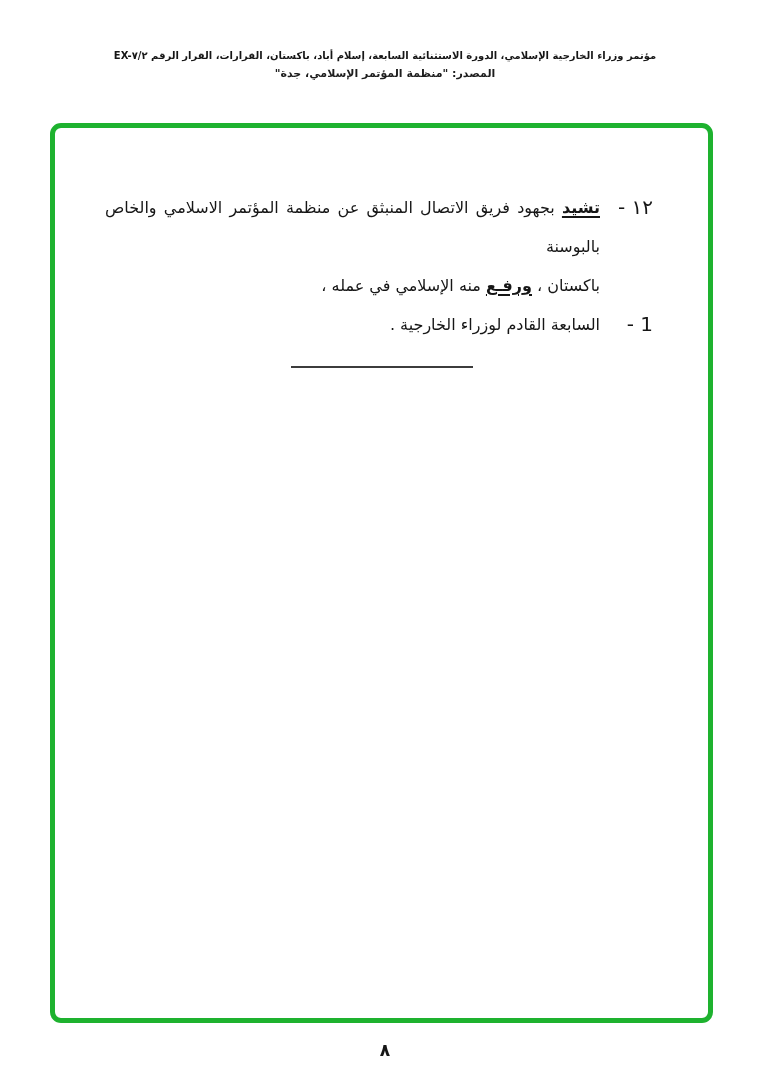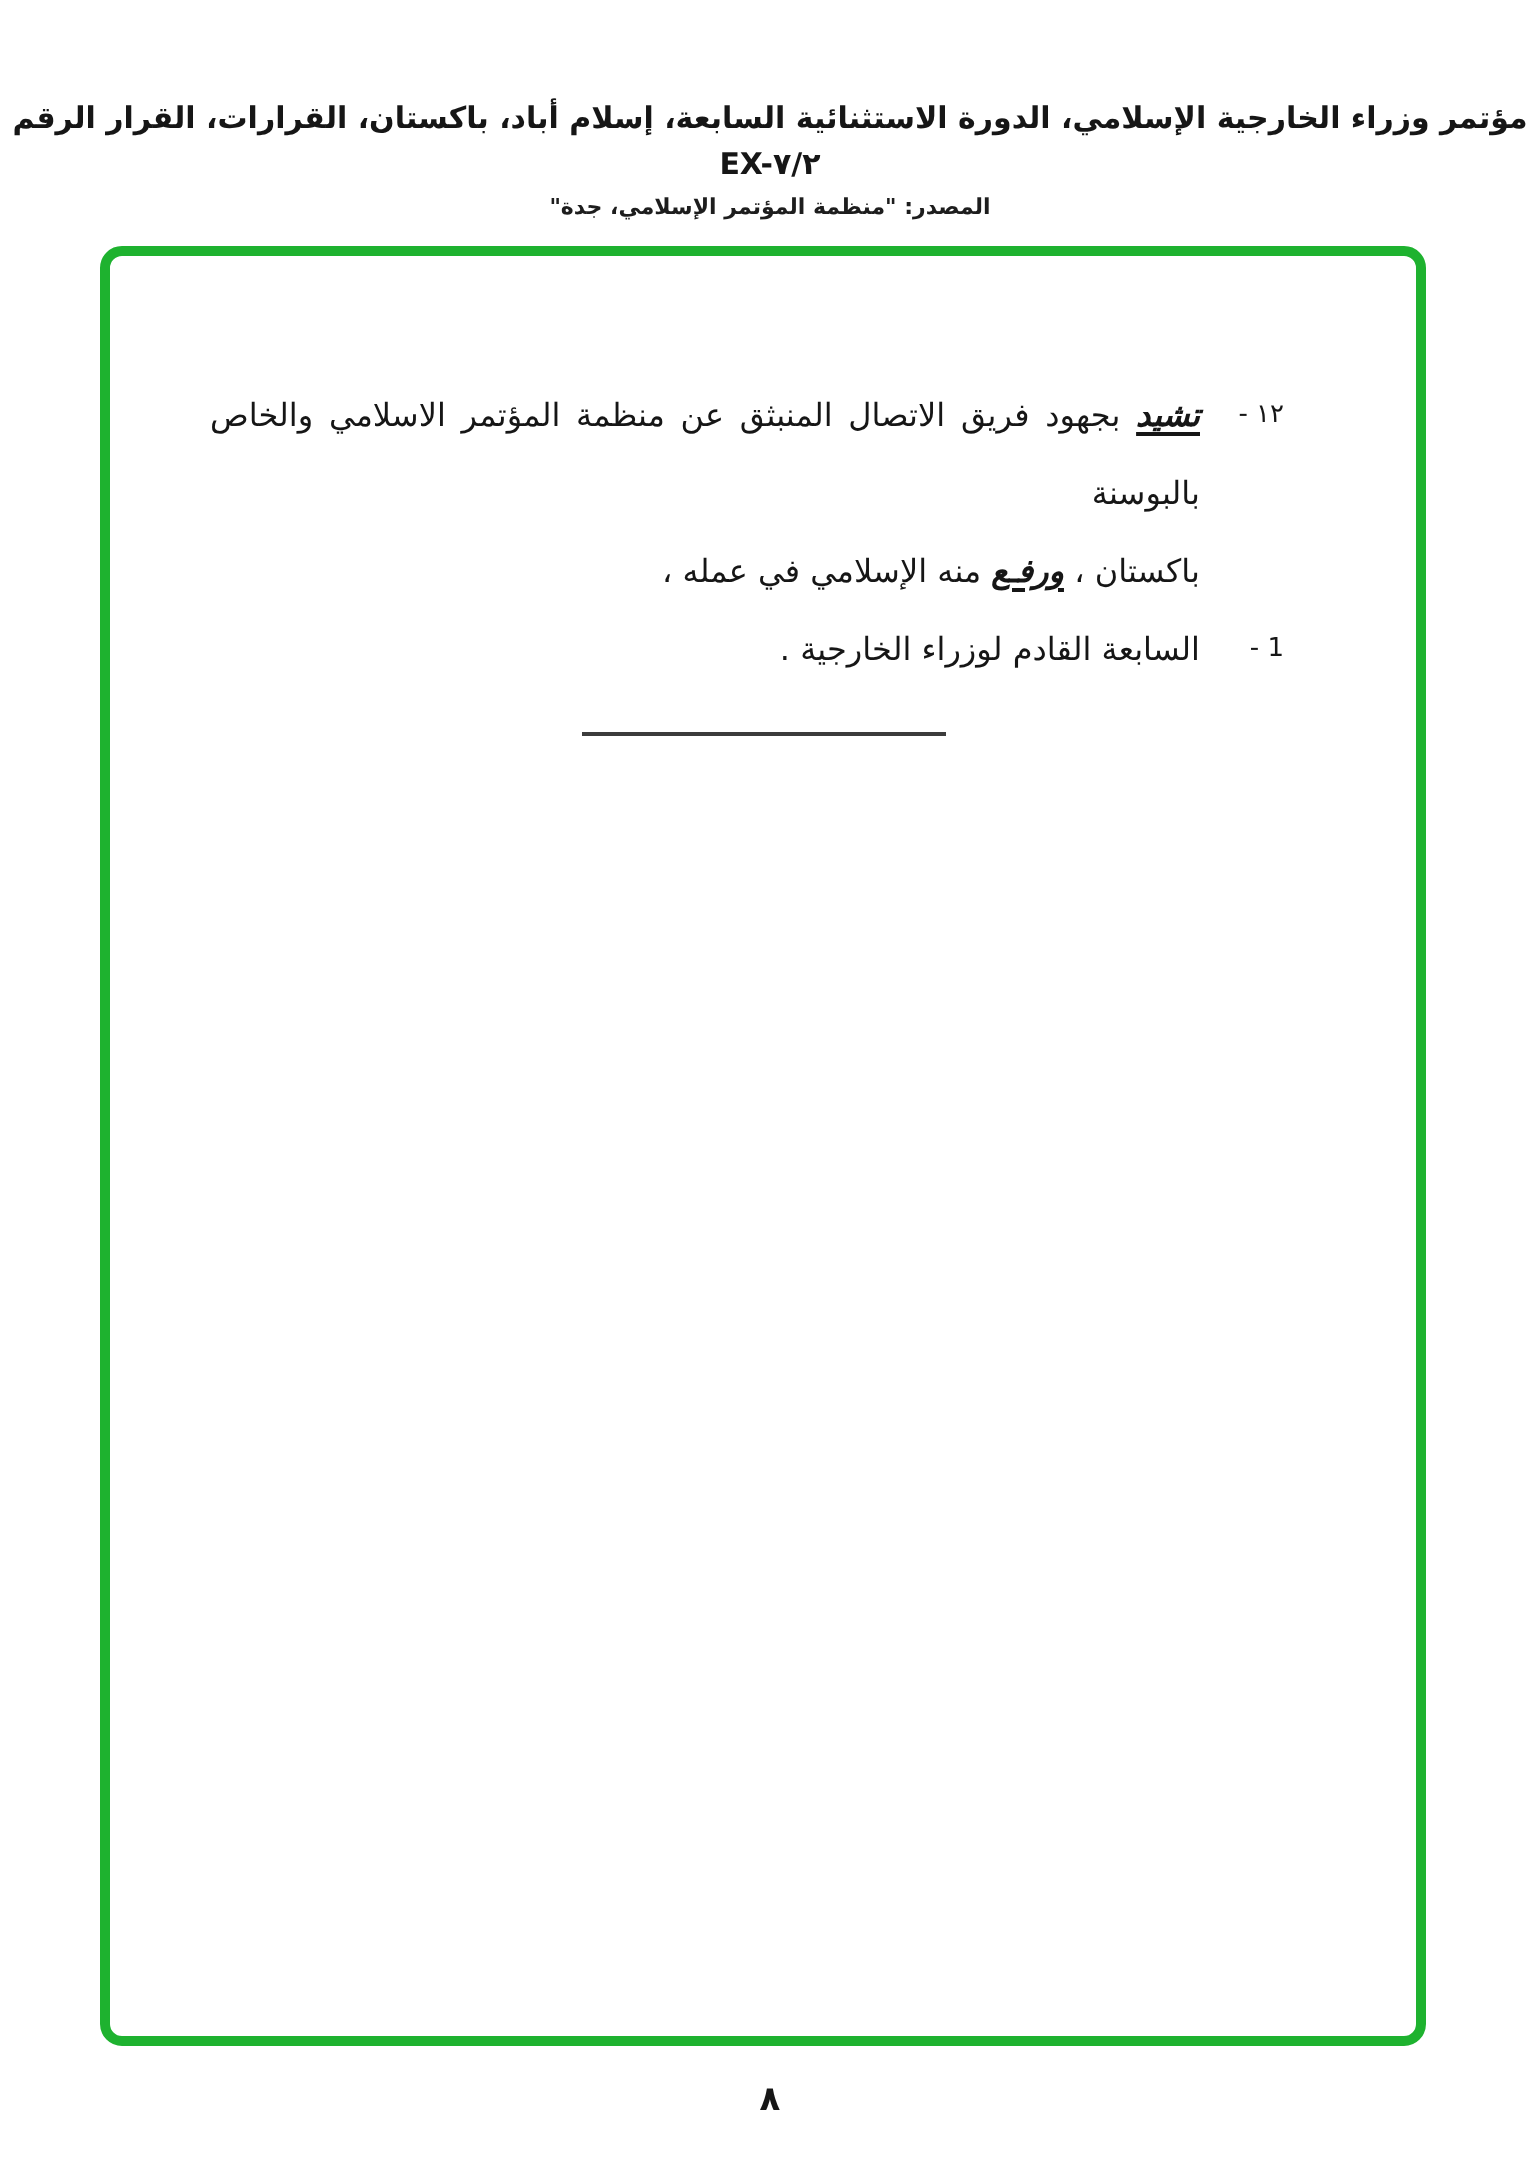--- a/index.html
+++ b/index.html
@@ -5,40 +5,40 @@
   html,body{margin:0;padding:0;}
   body{
     width:770px;height:1087px;background:#ffffff;
     font-family:"DejaVu Sans",sans-serif;color:#161616;
     overflow:hidden;
   }
   .page{position:relative;width:770px;height:1087px;direction:rtl;}
 
   
   .hdr{padding-top:48px;text-align:center;}
-  .hdr-l1{font-size:15px;font-weight:bold;letter-spacing:0;line-height:1.5;}
+  .hdr-l1{font-size:10px;font-weight:bold;letter-spacing:0;line-height:1.5;}
   .hdr-l2{font-size:11px;font-weight:bold;margin-top:4px;color:#1d1d1d;}
 
   
   .green-box{
     position:absolute;left:50px;top:123px;
     width:663px;height:900px;box-sizing:border-box;
     border:5px solid var(--green,#1eb22f);
     border-radius:11px;background:#ffffff;
   }
   .items{padding:60px 50px 0 50px;font-size:16px;line-height:39px;}
   .item{position:relative;padding-right:58px;}
   .item .num{
-    position:absolute;right:16px;top:0;
-    font-size:13px;white-space:nowrap;
+    position:absolute;right:5px;top:0;
+    font-size:20px;white-space:nowrap;
   }
   .line{text-align:right;}
   .line.first{text-align:justify;text-align-last:justify;text-justify:inter-word;}
   .b{font-weight:bold;}
-  .u{text-decoration:underline;text-underline-offset:3px;text-decoration-thickness:1.5px;font-style:italic;}
+  .u{text-decoration:underline;text-underline-offset:3px;text-decoration-thickness:1.5px;}
 
   .divider{
     width:182px;height:0;border-top:2px solid var(--divider,#3c3c3c);
     margin:22px auto 0 auto;
   }
 
   .page-num{
     position:absolute;left:0;right:0;top:1040px;
     text-align:center;font-size:17px;font-weight:bold;direction:rtl;
   }

